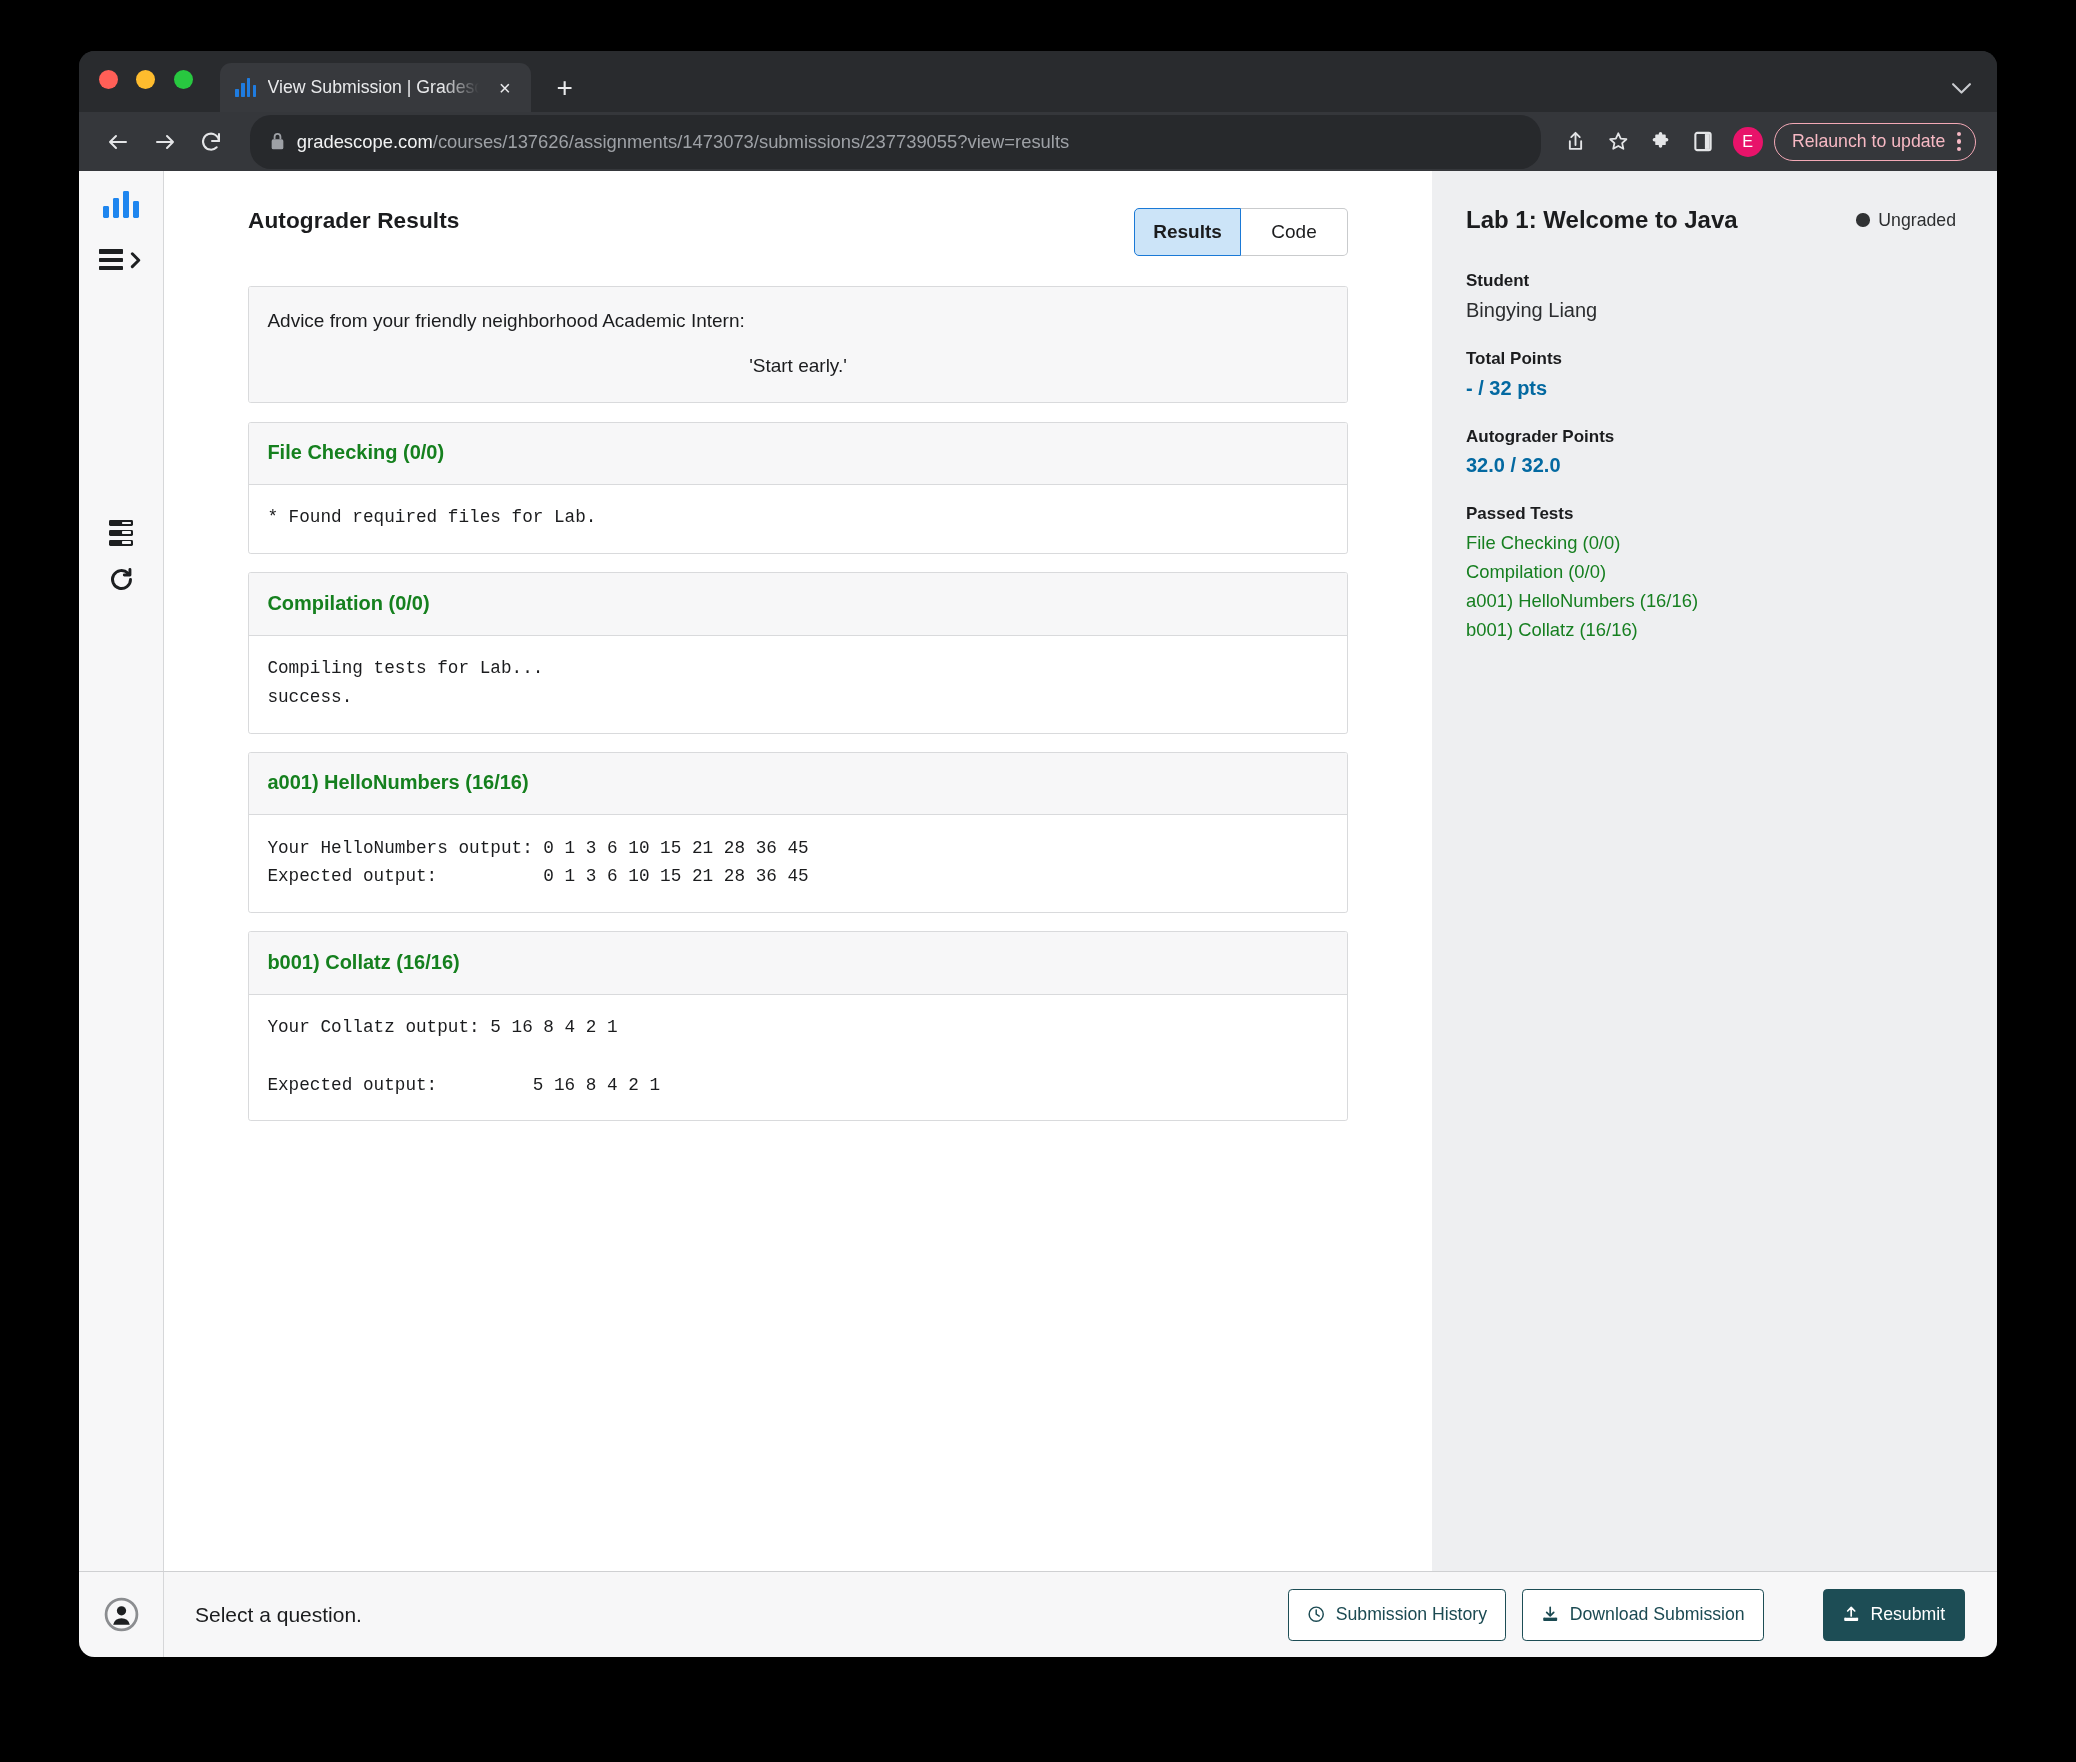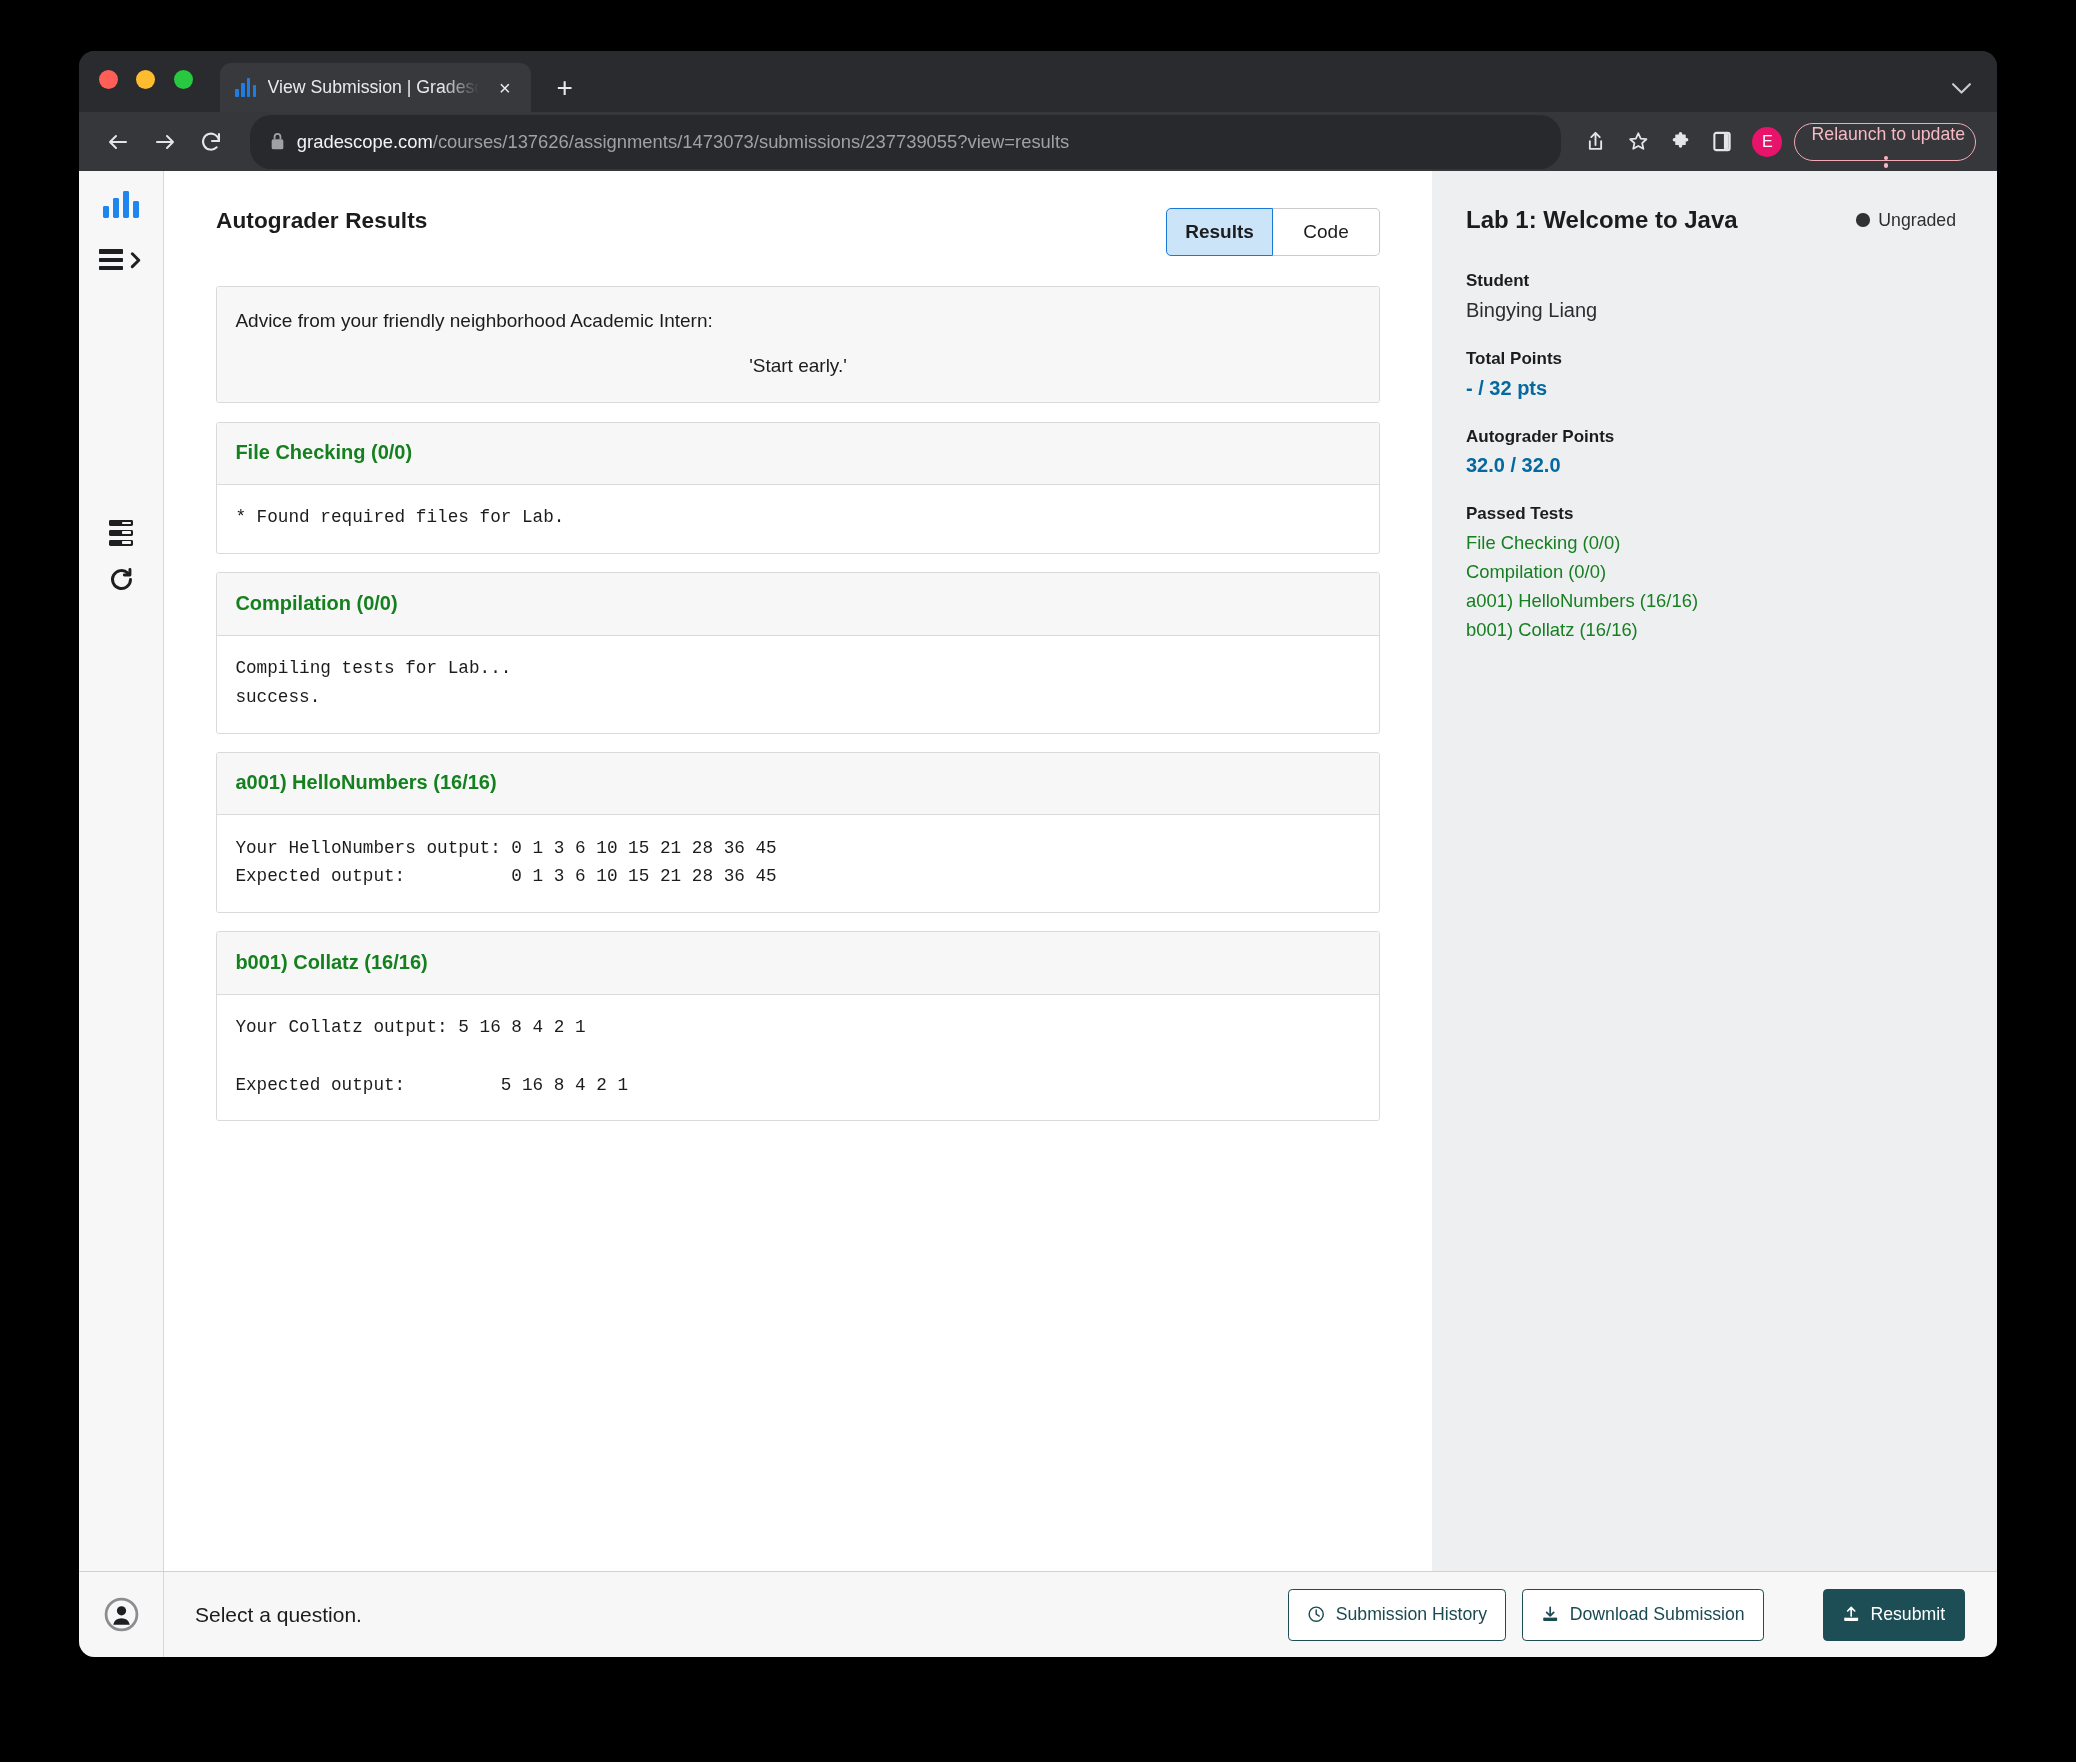--- a/index.html
+++ b/index.html
@@ -124,31 +124,31 @@
   .relaunch {
     height: 38px;
     border: 1.4px solid #f3a9b6;
     border-radius: 20px;
     color: #f7b9c4;
     display: flex; align-items: center;
     padding: 0 10px 0 17px;
     font-size: 17.7px;
     gap: 11.3px;
     white-space: nowrap;
-    flex-direction: column;
   }
   .kebab { display: flex; flex-direction: column; gap: 3.5px; padding-right: 4.2px; }
   .kebab i { width: 4.2px; height: 4.2px; border-radius: 50%; background: #f7b9c4; display: block; }
 
   
   .page {
     flex: 1;
     display: flex;
     background: #fff;
     min-height: 0;
+    gap: 32px;
   }
 
   
   .rail {
     width: 85px;
     background: #f7f7f8;
     border-right: 0.7px solid #d6d7d9;
     display: flex; flex-direction: column; align-items: center;
     padding-top: 20px;
     flex: none;

